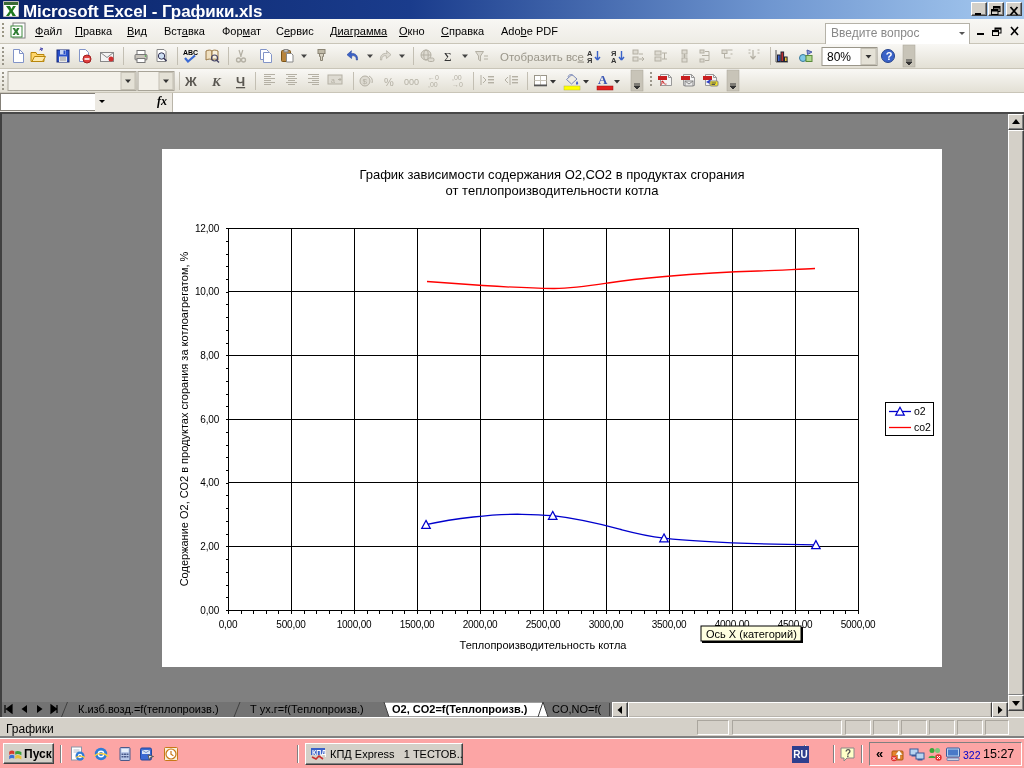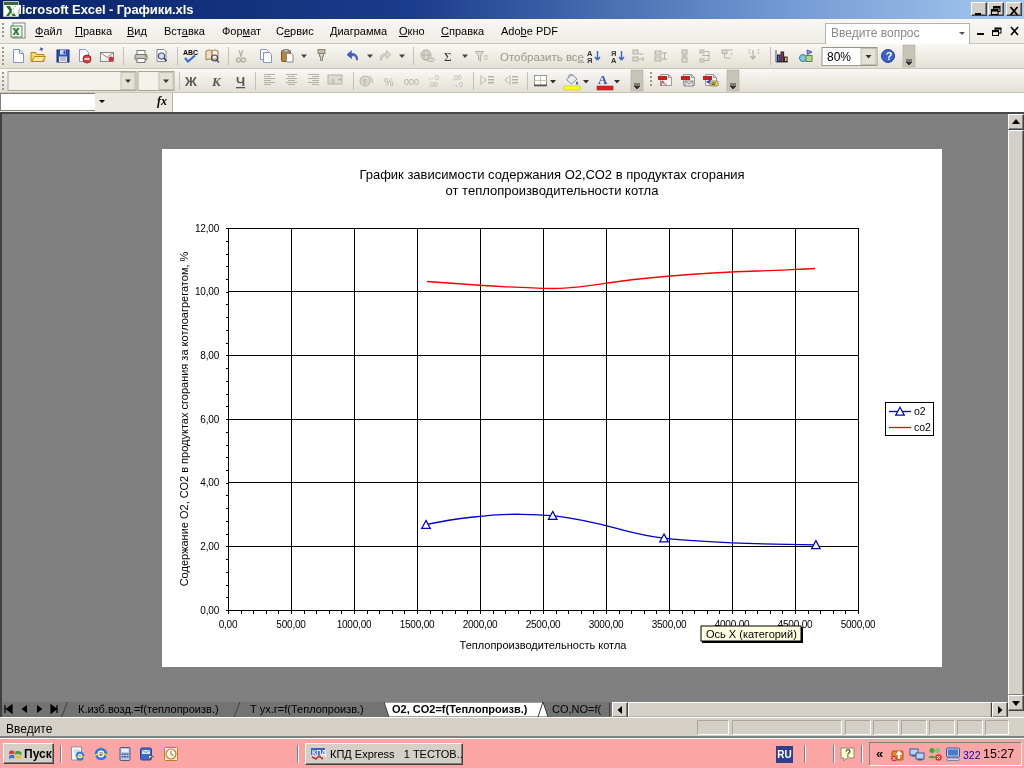--- a/index.html
+++ b/index.html
@@ -1,21 +1,21 @@
 <!DOCTYPE html>
 <html><head><meta charset="utf-8"><style>
 * { margin:0; padding:0; box-sizing:border-box; }
 html,body { width:1024px; height:768px; overflow:hidden; font-family:"Liberation Sans", sans-serif; }
 body { background:#d4d0c8; position:relative; }
 
 
 #titlebar { position:absolute; left:0; top:0; width:1024px; height:19px;
   background:linear-gradient(to right,#0a246a 0%,#1a3c8c 40%,#6f96d0 75%,#a6caf0 100%); }
 #titlebar .ticon { position:absolute; left:3px; top:1px; width:16px; height:16px; }
-#titlebar .ttext { position:absolute; left:11px; top:2px; color:#fff; font-size:13px; font-weight:bold; letter-spacing:-0.1px; white-space:nowrap; }
+#titlebar .ttext { position:absolute; left:23px; top:2px; color:#fff; font-size:17px; font-weight:bold; letter-spacing:-0.1px; white-space:nowrap; }
 .winbtn { position:absolute; top:2px; width:16px; height:14px; background:#d4d0c8;
   border-top:1px solid #fff; border-left:1px solid #fff; border-right:1px solid #404040; border-bottom:1px solid #404040;
   box-shadow:inset -1px -1px 0 #808080; }
 
 
 #menubar { position:absolute; left:0; top:19px; width:1024px; height:25px;
   background:linear-gradient(to bottom,#f8f7f4,#eeece5); border-bottom:1px solid #c9c5b8; }
 #menubar .grip { position:absolute; left:2px; top:4px; width:3px; height:17px; }
 .menuitem { position:absolute; top:6px; font-size:11px; color:#000; white-space:nowrap; }
 .menuitem u { text-decoration:underline; }
@@ -95,21 +95,21 @@
     <rect x="3" y="1" width="12" height="15" fill="#fff" stroke="#808080"></rect>
     <rect x="1" y="4" width="11" height="11" fill="#fff" stroke="#3c8a3c"></rect>
     <path d="M2.5 6 L5 6 L6 8 L7 6 L9.5 6 L7.5 9.5 L9.5 13 L7 13 L6 10.8 L4.8 13 L2.5 13 L4.8 9.5 Z" fill="#2e7d32"></path>
   </svg>
   <div class="menuitem" style="left:35px;"><u>Ф</u>айл</div>
   <div class="menuitem" style="left:75px;"><u>П</u>равка</div>
   <div class="menuitem" style="left:127px;"><u>В</u>ид</div>
   <div class="menuitem" style="left:164px;">Вст<u>а</u>вка</div>
   <div class="menuitem" style="left:222px;">Фор<u>м</u>ат</div>
   <div class="menuitem" style="left:276px;">С<u>е</u>рвис</div>
-  <div class="menuitem" style="left:330px;"><u>Д</u>иаграмма</div>
+  <div class="menuitem" style="left:330px;text-decoration:underline;"><u>Д</u>иаграмма</div>
   <div class="menuitem" style="left:399px;"><u>О</u>кно</div>
   <div class="menuitem" style="left:441px;"><u>С</u>правка</div>
   <div class="menuitem" style="left:501px;">Ado<u>b</u>e PDF</div>
   <div style="position:absolute;left:825px;top:4px;width:145px;height:24px;background:#fff;border:1px solid #b5b2a8;padding-left:11px;">
     <div style="position:absolute;left:5px;top:2px;font-size:12px;color:#888;">Введите вопрос</div>
     <div class="ddarrow" style="right:4px;top:8px;"></div>
   </div>
   <svg style="position:absolute;left:975px;top:6px" width="46" height="12" viewBox="0 0 46 12">
     <rect x="2" y="8" width="7" height="2" fill="#000"></rect>
     <g>
@@ -630,21 +630,21 @@
   <div class="sbtn" style="left:612px; top:0;"><svg width="14" height="14">
         <path d="M9 3 v8 L4.5 7 Z" fill="#000"></path>
       </svg></div>
   <div class="sbtn" style="left:628px; top:0; width:364px; border-bottom-color:#808080; box-shadow:inset -1px -1px 0 #b8b4ac;"></div>
   <div class="sbtn" style="left:992px; top:0;"><svg width="14" height="14">
         <path d="M5 3 v8 L9.5 7 Z" fill="#000"></path>
       </svg></div>
 </div>
 
 <div id="statusbar">
-    <div class="txt">Введите</div>
+    <div class="txt">Графики</div>
   <div class="spanel" style="left:697px; width:32px;"></div>
   <div class="spanel" style="left:732px; width:110px;"></div>
   <div class="spanel" style="left:845px; width:26px;"></div>
   <div class="spanel" style="left:873px; width:26px;"></div>
   <div class="spanel" style="left:901px; width:26px;"></div>
   <div class="spanel" style="left:929px; width:26px;"></div>
   <div class="spanel" style="left:957px; width:26px;"></div>
   <div class="spanel" style="left:985px; width:24px;"></div>
 </div>
 
@@ -700,21 +700,21 @@
   <div class="tdiv" style="left:297px;"></div>
   <div class="taskbtn c3d" style="left:305px; width:158px;">
     <svg style="position:absolute;left:4px;top:3px" width="16" height="14" viewBox="0 0 16 14">
         <rect x="1" y="1" width="14" height="7" fill="#3a62c8"></rect>
         <text x="2" y="7.5" font-size="7" fill="#fff" font-weight="bold">КПД</text>
         <path d="M2 10 l4 2 l3 -3 l4 3" stroke="#c83030" stroke-width="1.6" fill="none"></path>
       </svg>
     <span style="position:absolute;left:24px;top:4px;font-size:11px;">КПД Express&nbsp;&nbsp; 1 ТЕСТОВ...</span>
   </div>
   <div class="tdiv" style="left:804px;"></div>
-  <div style="position:absolute;left:776px;top:7px;width:17px;height:17px;background:#2f3f8e;color:#fff;font-size:10px;font-weight:bold;text-align:center;line-height:17px;">RU</div>
+  <div style="position:absolute;left:792px;top:7px;width:17px;height:17px;background:#2f3f8e;color:#fff;font-size:10px;font-weight:bold;text-align:center;line-height:17px;">RU</div>
   <div class="tdiv" style="left:833px;"></div>
   <svg style="position:absolute;left:839px;top:7px" width="17" height="17" viewBox="0 0 17 17">
       <path d="M2 2 h13 v10 h-7 l-3 3 v-3 h-3 z" fill="#ffffc8" stroke="#888"></path>
       <text x="6" y="11" font-size="10" font-weight="bold" fill="#555">?</text>
     </svg>
   <div class="tdiv" style="left:861px;"></div>
   <div id="tray">
     <span style="position:absolute;left:6px;top:3px;font-size:13px;font-weight:bold;">«</span>
     <svg style="position:absolute;left:20px;top:3px" width="16" height="16" viewBox="0 0 16 16">
         <rect x="2" y="5" width="11" height="9" rx="1" fill="#e8862a" stroke="#a85a10"></rect>

